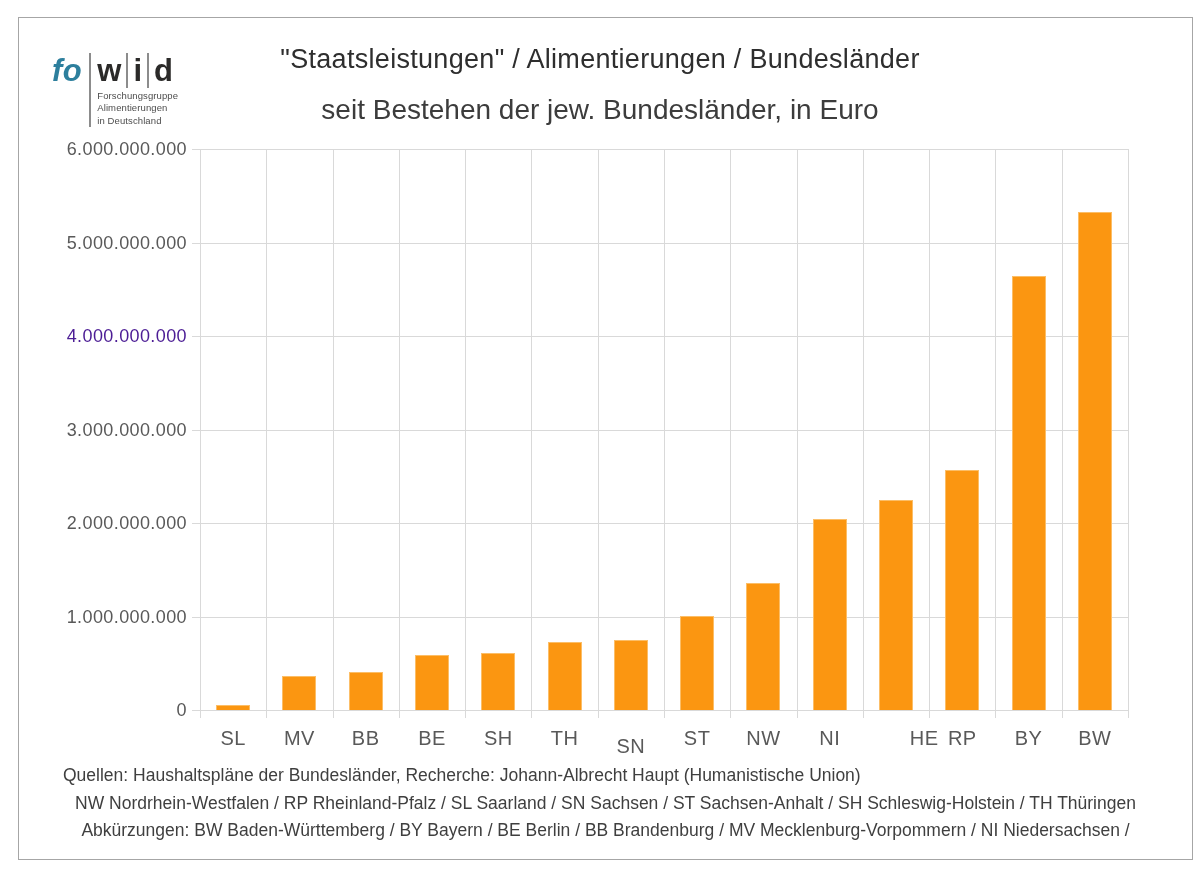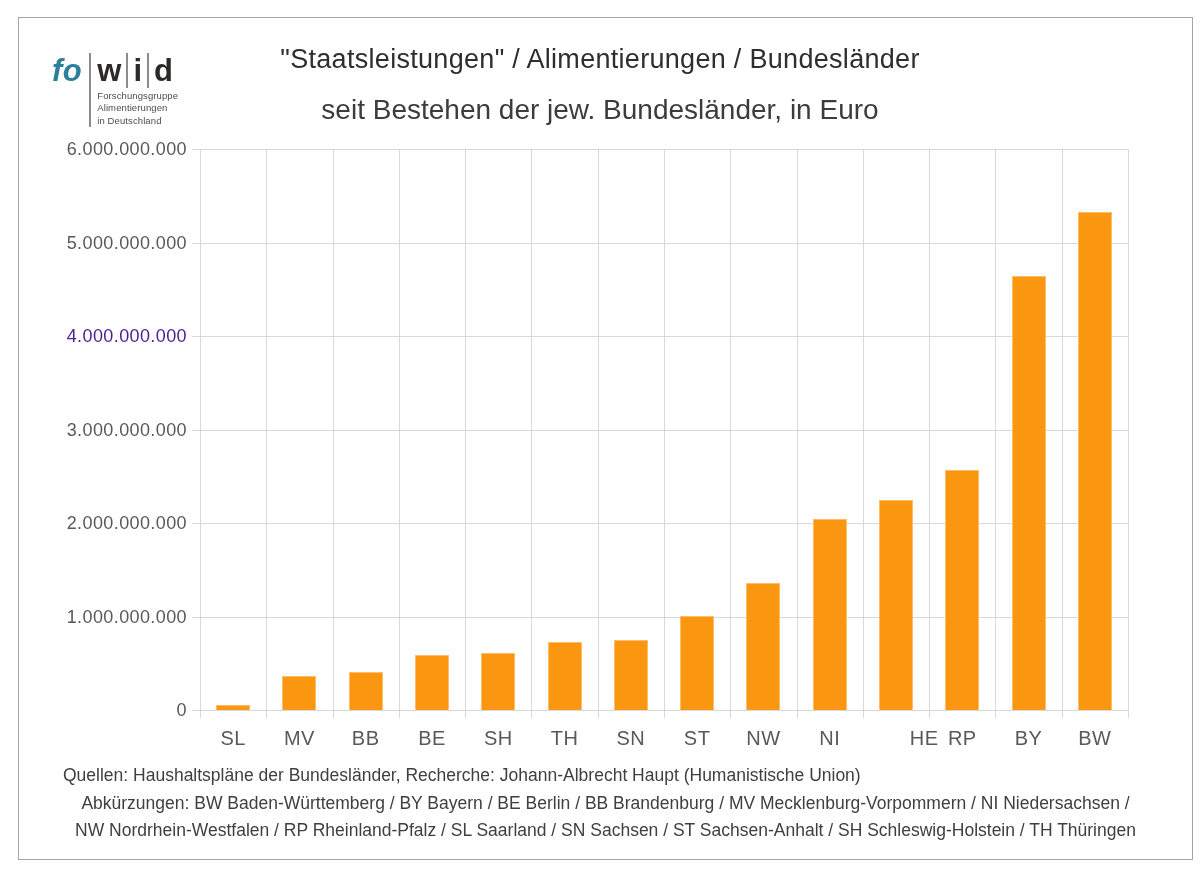--- a/index.html
+++ b/index.html
@@ -138,28 +138,28 @@
       <div class="bar" style="left: 811.571px; height: 434.308px; background: rgb(251, 150, 17); border-color: rgb(252, 190, 103);"></div>
       <div class="bar" style="left: 877.857px; height: 498.355px; background: rgb(251, 150, 17); border-color: rgb(252, 190, 103);"></div>
     </div>
   <div class="xlabels" id="xlabels">
       <div class="xlabel" style="left: 0px; width: 66.2857px; color: rgb(89, 89, 89);">SL</div>
       <div class="xlabel" style="left: 66.2857px; width: 66.2857px; color: rgb(89, 89, 89);">MV</div>
       <div class="xlabel" style="left: 132.571px; width: 66.2857px; color: rgb(89, 89, 89);">BB</div>
       <div class="xlabel" style="left: 198.857px; width: 66.2857px; color: rgb(89, 89, 89);">BE</div>
       <div class="xlabel" style="left: 265.143px; width: 66.2857px; color: rgb(89, 89, 89);">SH</div>
       <div class="xlabel" style="left: 331.429px; width: 66.2857px; color: rgb(89, 89, 89);">TH</div>
-      <div class="xlabel" style="left: 397.714px; width: 66.2857px; color: rgb(89, 89, 89);">SN</div>
+      <div class="xlabel" style="left: 397.714px; width: 66.2857px; color: rgb(89, 89, 89); margin-top: 8px;">SN</div>
       <div class="xlabel" style="left: 464px; width: 66.2857px; color: rgb(89, 89, 89);">ST</div>
       <div class="xlabel" style="left: 530.286px; width: 66.2857px; color: rgb(89, 89, 89);">NW</div>
       <div class="xlabel" style="left: 596.571px; width: 66.2857px; color: rgb(89, 89, 89);">NI</div>
       <div class="xlabel" style="left: 691px; width: 66.2857px; color: rgb(89, 89, 89);">HE</div>
       <div class="xlabel" style="left: 729.143px; width: 66.2857px; color: rgb(89, 89, 89);">RP</div>
       <div class="xlabel" style="left: 795.429px; width: 66.2857px; color: rgb(89, 89, 89);">BY</div>
       <div class="xlabel" style="left: 861.714px; width: 66.2857px; color: rgb(89, 89, 89);">BW</div>
     </div>
 </div>
 
 <div class="footer">
   <div class="footer-line footer-sources">Quellen: Haushaltspläne der Bundesländer, Recherche: Johann-Albrecht Haupt (Humanistische Union)</div>
+  <div class="footer-line footer-center">NW Nordrhein-Westfalen / RP Rheinland-Pfalz / SL Saarland / SN Sachsen / ST Sachsen-Anhalt / SH Schleswig-Holstein / TH Thüringen</div>
   <div class="footer-line footer-center">Abkürzungen: BW Baden-Württemberg / BY Bayern / BE Berlin / BB Brandenburg / MV Mecklenburg-Vorpommern / NI Niedersachsen /</div>
-  <div class="footer-line footer-center">NW Nordrhein-Westfalen / RP Rheinland-Pfalz / SL Saarland / SN Sachsen / ST Sachsen-Anhalt / SH Schleswig-Holstein / TH Thüringen</div>
 </div>
 
 </body></html>

